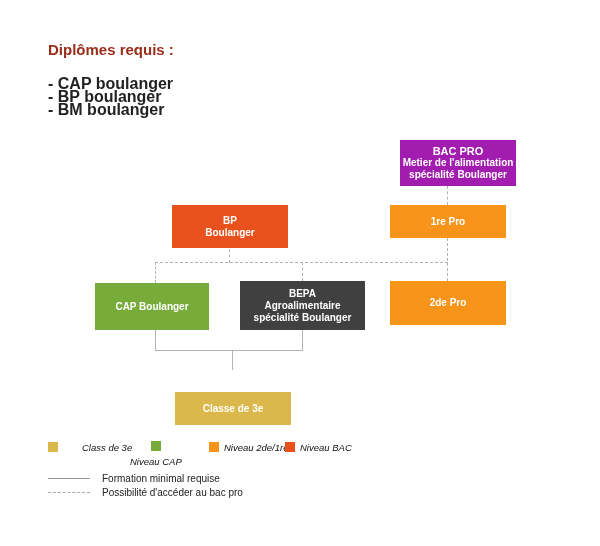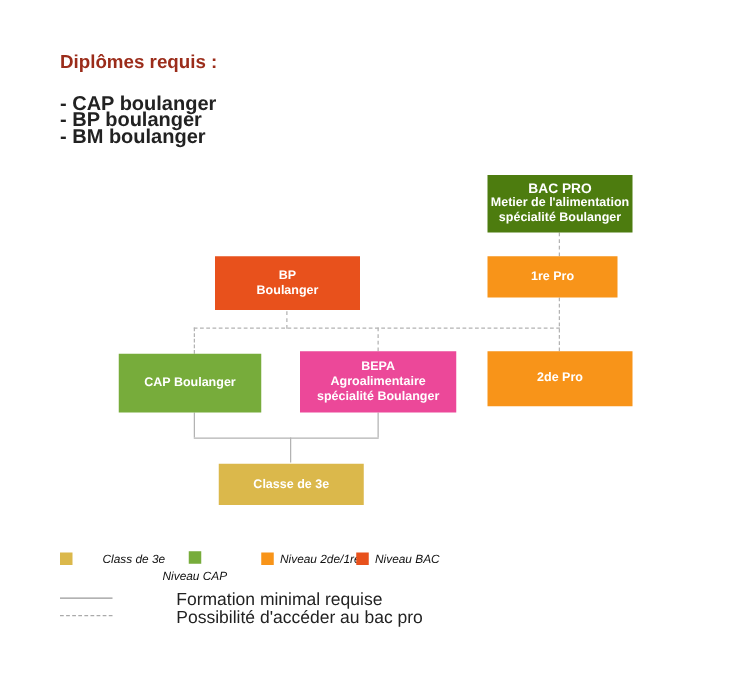--- a/index.html
+++ b/index.html
@@ -59,21 +59,21 @@
   .line-legend-row {
     position: absolute;
     left: 48px;
     display: flex;
     align-items: center;
     gap: 12px;
     height: 13px;
   }
   .sample-line { width: 42px; height: 0; border-top: 1px solid #999999; }
   .sample-line.dashed { border-top-style: dashed; border-top-color: #aaaaaa; }
-  .line-legend-label { font-size: 14px; color: #222222; margin-left: 39px; }
+  .line-legend-label { font-size: 10px; color: #222222; }
 </style>
 </head>
 <body>
 
 <div class="canvas">
 
   <h1 class="title" style="color: rgb(155, 44, 26);">Diplômes requis :</h1>
   <ul class="req-list">
     <li>- CAP boulanger</li>
     <li>- BP boulanger</li>
@@ -85,50 +85,50 @@
   <div class="line dashed v" style="left:229px; top:238px; height:25px;"></div>
   <div class="line dashed h" style="left:155px; top:262px; width:293px;"></div>
   <div class="line dashed v" style="left:155px; top:262px; height:21px;"></div>
   <div class="line dashed v" style="left:302px; top:262px; height:19px;"></div>
 
   <div class="line v" style="left:155px; top:330px; height:20px;"></div>
   <div class="line v" style="left:302px; top:330px; height:20px;"></div>
   <div class="line h" style="left:155px; top:350px; width:148px;"></div>
   <div class="line v" style="left:232px; top:350px; height:20px;"></div>
 
-  <div class="box" style="left: 390px; top: 140px; width: 116px; height: 46px; background-color: #4d7c0f;">
+  <div class="box" style="left: 400px; top: 140px; width: 116px; height: 46px; background-color: #a21caf;">
     <div class="big">BAC PRO</div>
     <div>Metier de l'alimentation</div>
     <div>spécialité Boulanger</div>
   </div>
 
   <div class="box" style="left: 172px; top: 205px; width: 116px; height: 43px; background-color: rgb(232, 81, 28);">
     <div>BP</div>
     <div>Boulanger</div>
   </div>
 
-  <div class="box" style="left: 390px; top: 205px; width: 104px; height: 33px; background-color: rgb(248, 148, 25);">
+  <div class="box" style="left: 390px; top: 205px; width: 116px; height: 33px; background-color: rgb(248, 148, 25);">
     <div>1re Pro</div>
   </div>
 
   <div class="box" style="left: 95px; top: 283px; width: 114px; height: 47px; background-color: rgb(119, 172, 59);">
     <div>CAP Boulanger</div>
   </div>
 
-  <div class="box" style="left: 240px; top: 281px; width: 125px; height: 49px; background-color: #ec4899; text-align: right;">
+  <div class="box" style="left: 240px; top: 281px; width: 125px; height: 49px; background-color: #404040; text-align: right;">
     <div>BEPA</div>
     <div>Agroalimentaire</div>
     <div>spécialité Boulanger</div>
   </div>
 
   <div class="box" style="left: 390px; top: 281px; width: 116px; height: 44px; background-color: rgb(248, 148, 25);">
     <div>2de Pro</div>
   </div>
 
-  <div class="box" style="left: 175px; top: 371px; width: 116px; height: 33px; background-color: rgb(219, 184, 75);">
+  <div class="box" style="left: 175px; top: 392px; width: 116px; height: 33px; background-color: rgb(219, 184, 75);">
     <div>Classe de 3e</div>
   </div>
 
   <div class="legend-item" style="left:48px; top:441px;gap:24px;">
     <span class="swatch" style="background-color: rgb(219, 184, 75);"></span>
     <span class="legend-label">Class de 3e</span>
   </div>
   <div class="legend-item" style="left:130px; top:441px;flex-direction:column;">
     <span class="swatch" style="background-color: rgb(119, 172, 59);"></span>
     <span class="legend-label">Niveau CAP</span>

